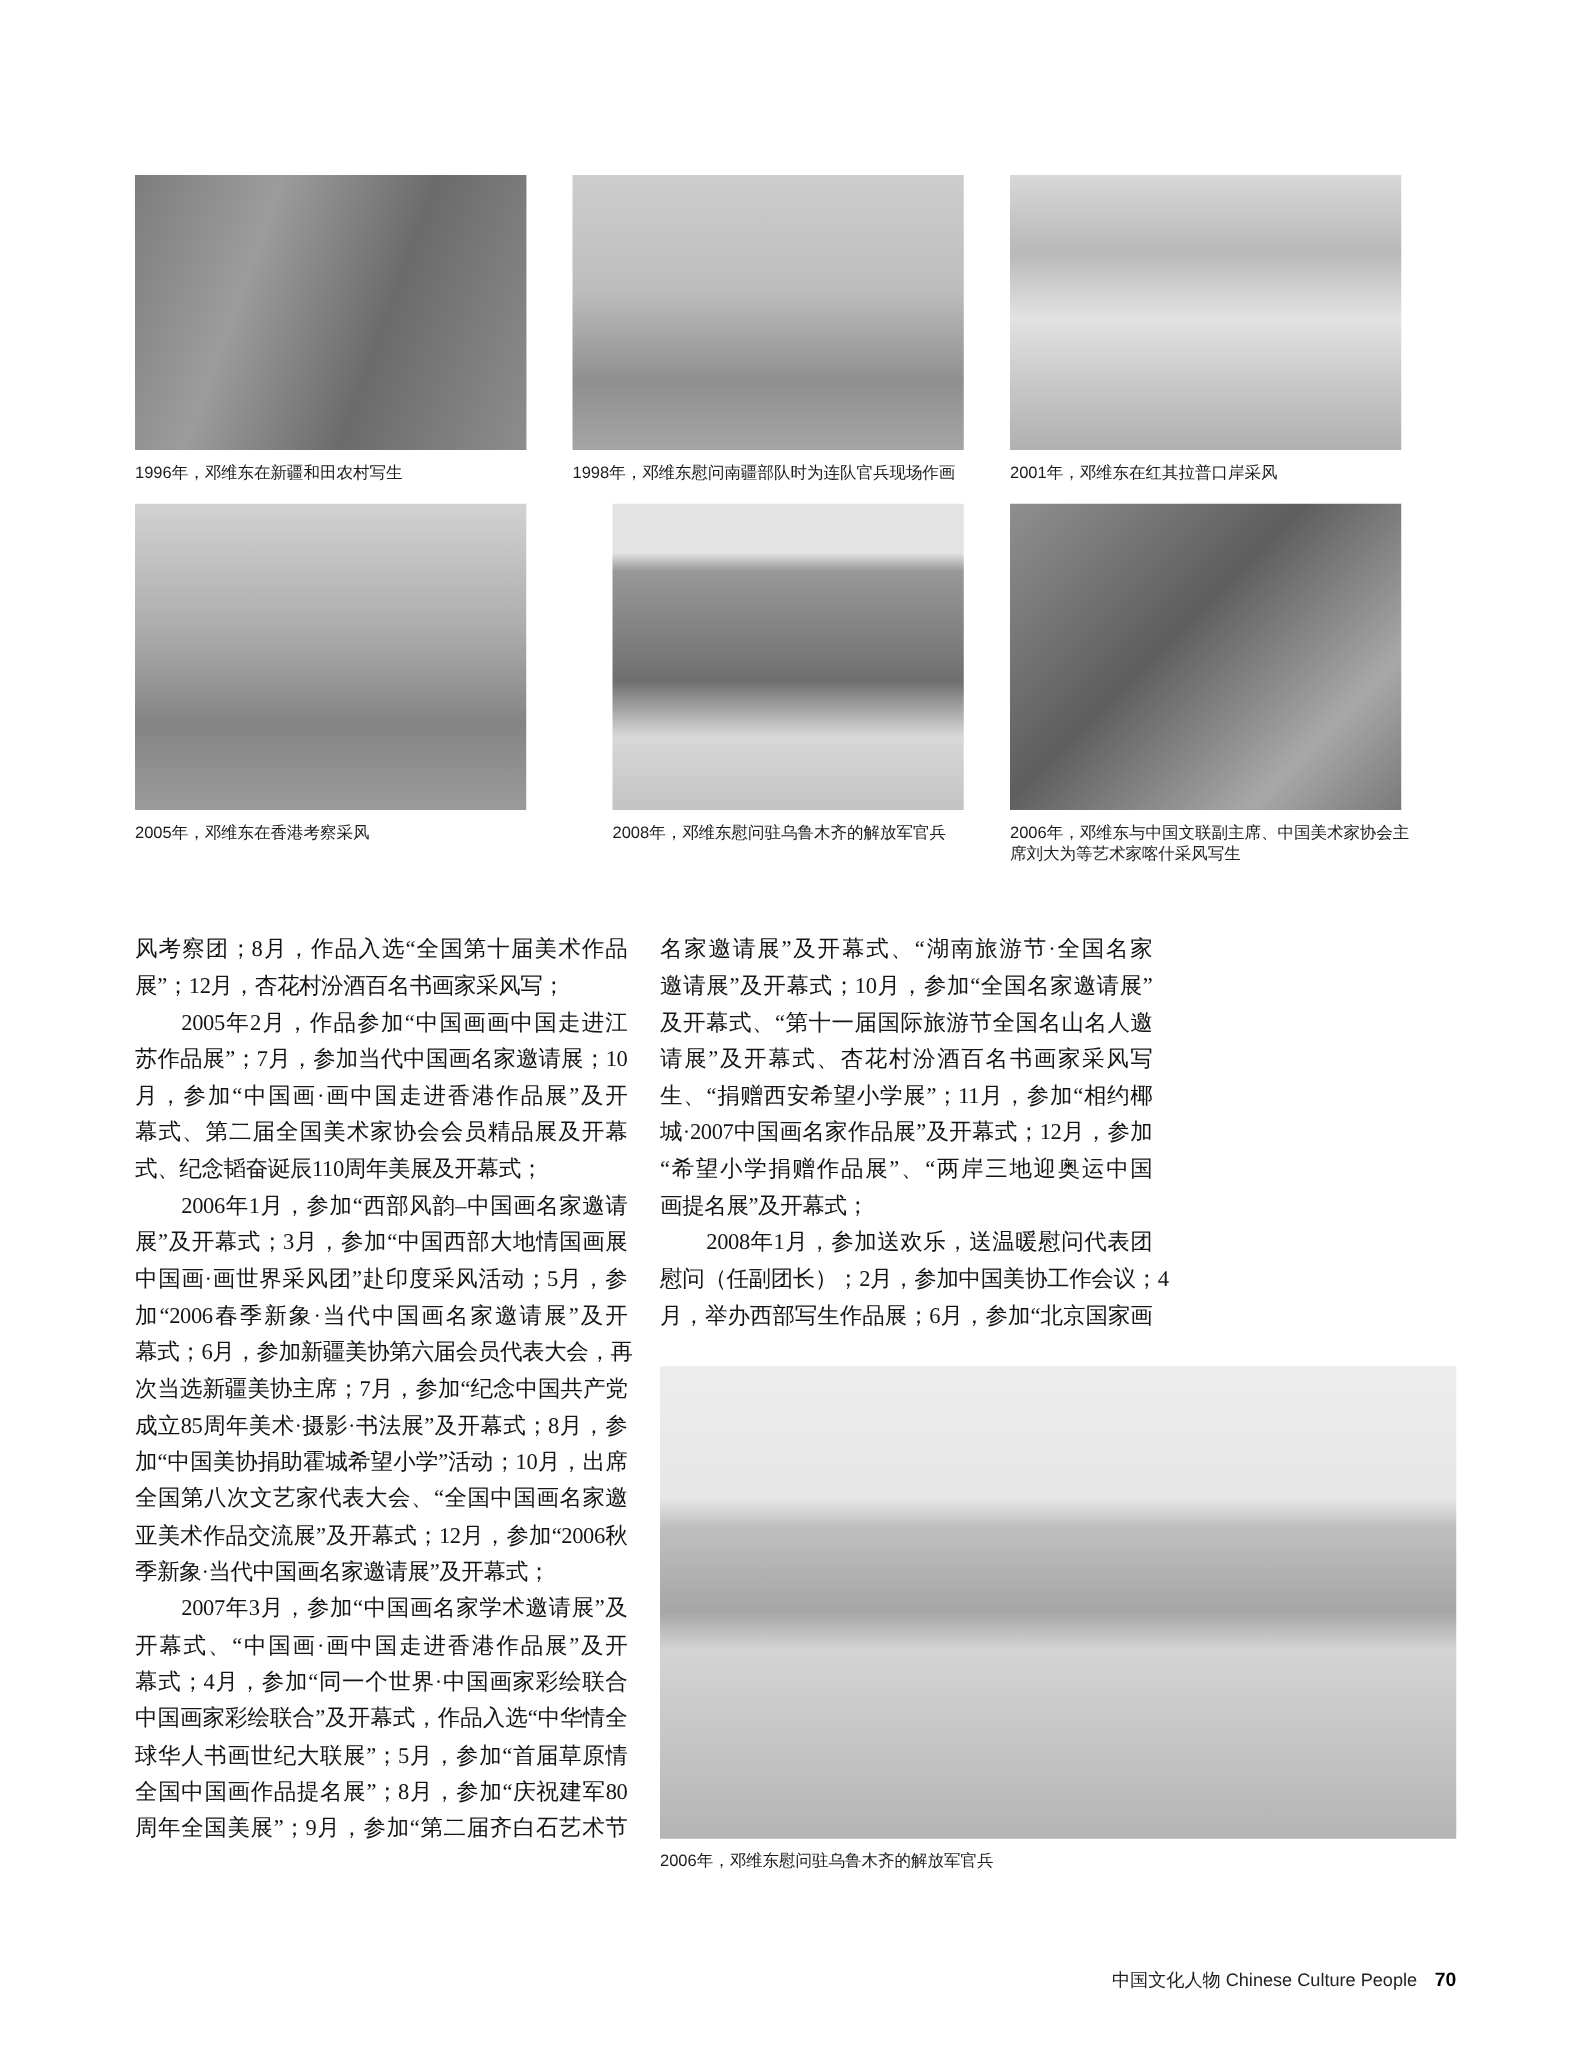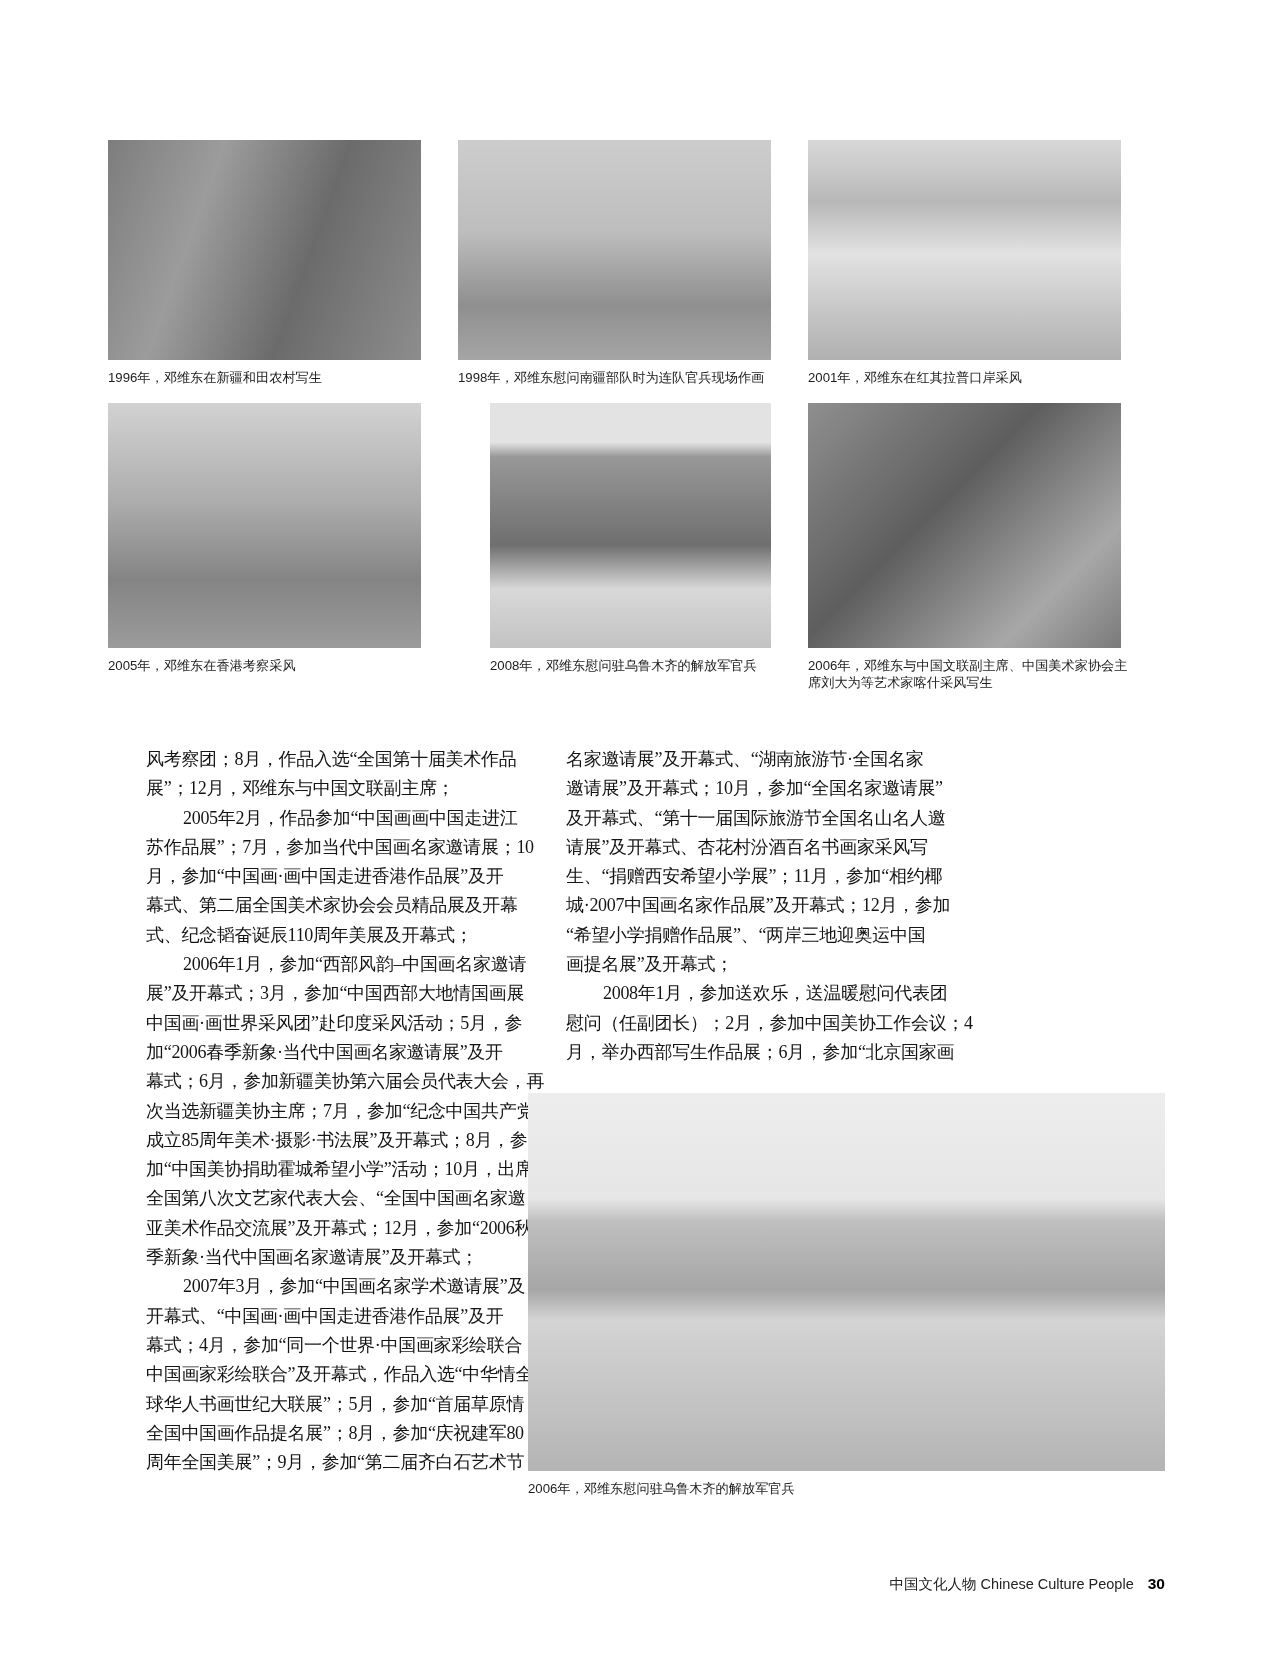--- a/index.html
+++ b/index.html
@@ -20,21 +20,21 @@
   .ph2 { background:linear-gradient(180deg,#cdcdcd,#bdbdbd 42%,#8f8f8f 75%,#a5a5a5); }
   .ph3 { background:linear-gradient(180deg,#d8d8d8 0%,#b8b8b8 28%,#e2e2e2 52%,#c6c6c6 78%,#b0b0b0); }
   .ph4 { background:linear-gradient(180deg,#d2d2d2,#adadad 40%,#848484 72%,#9b9b9b); }
   .ph5 { background:linear-gradient(180deg,#e3e3e3 0%,#e3e3e3 16%,#989898 22%,#6f6f6f 58%,#d8d8d8 76%,#c3c3c3); }
   .ph6 { background:linear-gradient(135deg,#8f8f8f,#5e5e5e 42%,#a8a8a8 78%,#7a7a7a); }
   .ph7 { background:linear-gradient(180deg,#ededed 0%,#e6e6e6 28%,#bfbfbf 34%,#a6a6a6 52%,#d4d4d4 60%,#c0c0c0 86%,#b4b4b4); }
   .col {
     position:absolute; width:394px; font-size:18px; line-height:29.3px; color:#141414;
     letter-spacing:-0.3px;
   }
-  .tline { white-space:nowrap; text-align:justify; text-align-last:justify; height:29.3px; overflow:visible;margin-left:38px; }
+  .tline { white-space:nowrap; text-align:justify; text-align-last:justify; height:29.3px; overflow:visible; }
   .tline.pend { text-align-last:left; }
   .tline.indent { padding-left:37px; }
   .footer {
     position:absolute; left:108px; top:1575px; width:1057px; text-align:right;
     font-family:"Liberation Sans", sans-serif; font-size:14.5px; color:#222222;
   }
   .footer .pgnum { font-weight:bold; font-size:15.5px; color:#000; margin-left:10px; }
 </style>
 </head>
 <body>
@@ -62,21 +62,21 @@
     <div class="ph ph5" style="height:245px;"></div>
     <figcaption class="cap">2008年，邓维东慰问驻乌鲁木齐的解放军官兵</figcaption>
   </figure>
   <figure style="left:808px; top:403px; width:320px;">
     <div class="ph ph6" style="height:245px; width:313px;"></div>
     <figcaption class="cap">2006年，邓维东与中国文联副主席、中国美术家协会主席刘大为等艺术家喀什采风写生</figcaption>
   </figure>
 
   <div class="col" id="col-left" style="left:108px; top:745px;">
       <div class="tline">风考察团；8月，作品入选“全国第十届美术作品</div>
-      <div class="tline pend">展”；12月，邓维东与中国文联副主席；</div>
+      <div class="tline pend">展”；12月，杏花村汾酒百名书画家采风写；</div>
       <div class="tline indent">2005年2月，作品参加“中国画画中国走进江</div>
       <div class="tline">苏作品展”；7月，参加当代中国画名家邀请展；10</div>
       <div class="tline">月，参加“中国画·画中国走进香港作品展”及开</div>
       <div class="tline">幕式、第二届全国美术家协会会员精品展及开幕</div>
       <div class="tline pend">式、纪念韬奋诞辰110周年美展及开幕式；</div>
       <div class="tline indent">2006年1月，参加“西部风韵–中国画名家邀请</div>
       <div class="tline">展”及开幕式；3月，参加“中国西部大地情国画展</div>
       <div class="tline">中国画·画世界采风团”赴印度采风活动；5月，参</div>
       <div class="tline">加“2006春季新象·当代中国画名家邀请展”及开</div>
       <div class="tline">幕式；6月，参加新疆美协第六届会员代表大会，再</div>
@@ -109,16 +109,16 @@
     </div>
 
   <figure style="left:528px; top:1093px; width:637px;">
     <div class="ph ph7" style="height:378px;"></div>
     <figcaption class="cap">2006年，邓维东慰问驻乌鲁木齐的解放军官兵</figcaption>
   </figure>
 
   <div class="footer">
     <span>中国文化人物</span>
     <span>Chinese Culture People</span>
-    <span class="pgnum">30</span>
+    <span class="pgnum">70</span>
   </div>
 
 </div>
 
 </body></html>

